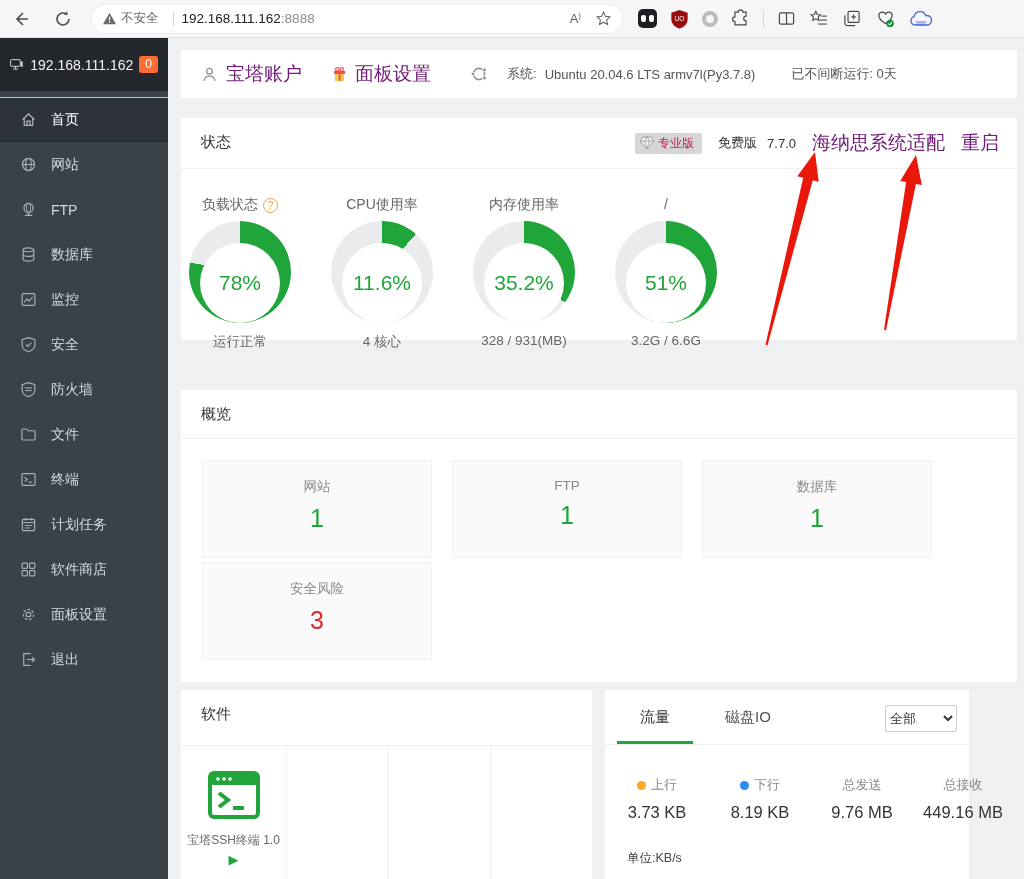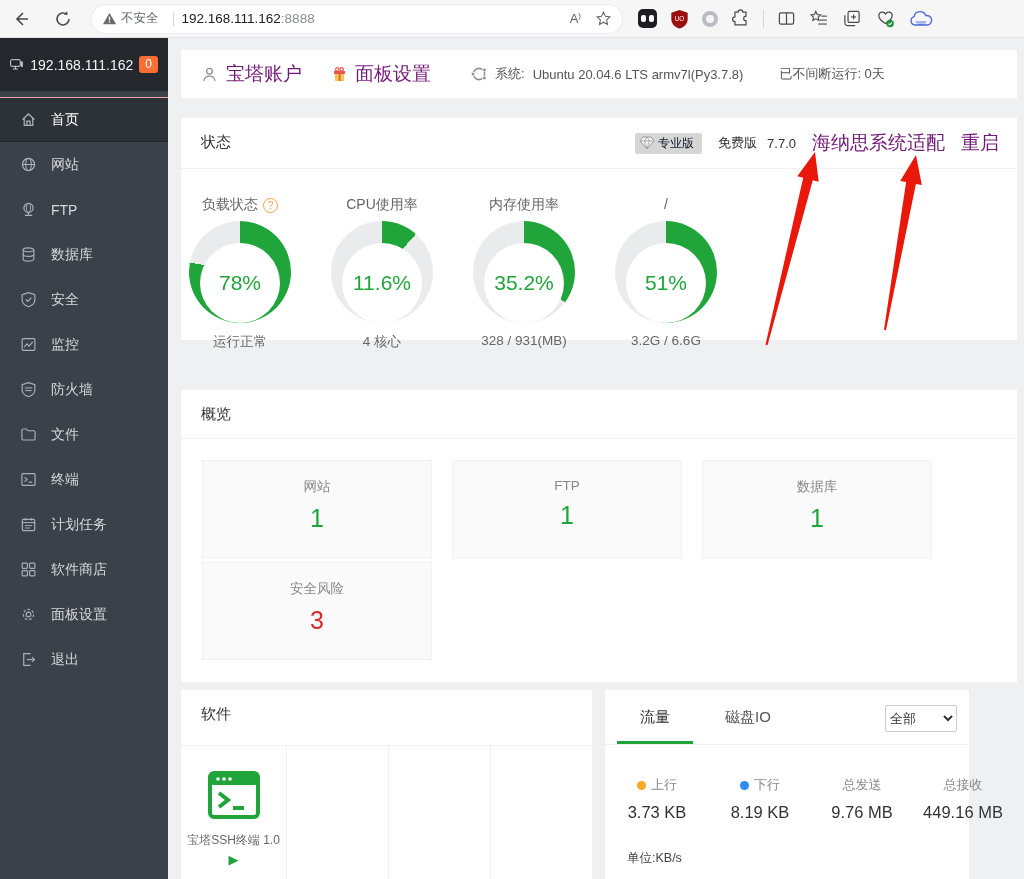--- a/index.html
+++ b/index.html
@@ -41,29 +41,29 @@
 
   
   .panel { position:absolute; background:#fff; }
   .panel-title { font-size:15px; color:#333; position:absolute; left:20px; top:15px; }
   .title-rule { position:absolute; left:0; right:0; height:1px; background:#f0f0f0; }
 
   
   .topbar { left:181px; top:50px; width:836px; height:48px; display:flex; align-items:center;
     padding-left:20px; gap:8px; }
   .green-link { color:#701a75; font-size:19px; text-decoration:none; cursor:pointer; }
-  .sys-label { color:#555; font-size:13px; }
+  .sys-label { color:#555; font-size:13px;margin-left:12px; }
   .sys-value { color:#555; font-size:13px; }
   .uptime { color:#555; font-size:13px; margin-left:28px; }
   .tb-gap { width:14px; }
 
   
   .status-panel { left:181px; top:118px; width:836px; height:222px; }
   .status-controls { position:absolute; right:18px; top:12px; display:flex; align-items:center; gap:16px; }
-  .pro-badge { background:#d6d6d6; color:#0f172a; font-size:12px; padding:2px 8px 2px 4px;
+  .pro-badge { background:#d6d6d6; color:#be185d; font-size:12px; padding:2px 8px 2px 4px;
     border-radius:2px; display:flex; align-items:center; gap:3px; cursor:pointer; }
   .ver-text { color:#333; font-size:13px; }
   .gauge { position:absolute; width:120px; text-align:center; top:0; }
   .gauge-title { position:absolute; top:78px; width:100%; color:#666; font-size:14px;
     display:flex; justify-content:center; align-items:center; gap:5px; }
   .help-dot { width:15px; height:15px; border:1px solid #efa347; color:#efa347; border-radius:50%;
     font-size:10px; line-height:13px; text-align:center; cursor:pointer; }
   .ring { position:absolute; top:103px; left:9px; width:102px; height:102px; border-radius:50%;
     display:flex; align-items:flex-end; justify-content:center; }
   .ring-inner { width:80px; height:80px; border-radius:50%; background:#fff; display:flex;
@@ -221,34 +221,34 @@
             <ellipse cx="8" cy="3.6" rx="5" ry="1.8" fill="none" stroke="currentColor" stroke-width="1.1"></ellipse>
             <path d="M3 3.6 V12.4 C3 13.4 5.2 14.2 8 14.2 C10.8 14.2 13 13.4 13 12.4 V3.6" fill="none" stroke="currentColor" stroke-width="1.1"></path>
             <path d="M3 8 C3 9 5.2 9.8 8 9.8 C10.8 9.8 13 9 13 8" fill="none" stroke="currentColor" stroke-width="1.1"></path>
           </svg>
         </span>
       <span>数据库</span>
     </li>
     <li>
       <span class="mi">
           <svg class="icon" width="17" height="17" viewBox="0 0 16 16">
+            <rect x="2" y="2.5" width="12" height="11" rx="1" fill="none" stroke="currentColor" stroke-width="1.1"></rect>
+            <polyline points="4,10.5 6.5,7.5 8.5,9.5 12,5.5" fill="none" stroke="currentColor" stroke-width="1.1"></polyline>
+          </svg>
+        </span>
+      <span>监控</span>
+    </li>
+    <li>
+      <span class="mi">
+          <svg class="icon" width="17" height="17" viewBox="0 0 16 16">
             <path d="M8 1.5 L14 3.5 V8 C14 11.5 11.5 13.8 8 14.8 C4.5 13.8 2 11.5 2 8 V3.5 Z" fill="none" stroke="currentColor" stroke-width="1.1"></path>
             <path d="M5.5 8 L7.3 9.8 L10.7 6.2" fill="none" stroke="currentColor" stroke-width="1.1"></path>
           </svg>
         </span>
       <span>安全</span>
-    </li>
-    <li>
-      <span class="mi">
-          <svg class="icon" width="17" height="17" viewBox="0 0 16 16">
-            <rect x="2" y="2.5" width="12" height="11" rx="1" fill="none" stroke="currentColor" stroke-width="1.1"></rect>
-            <polyline points="4,10.5 6.5,7.5 8.5,9.5 12,5.5" fill="none" stroke="currentColor" stroke-width="1.1"></polyline>
-          </svg>
-        </span>
-      <span>监控</span>
     </li>
     <li>
       <span class="mi">
           <svg class="icon" width="17" height="17" viewBox="0 0 16 16">
             <path d="M8 1.5 L14 3.5 V8 C14 11.5 11.5 13.8 8 14.8 C4.5 13.8 2 11.5 2 8 V3.5 Z" fill="none" stroke="currentColor" stroke-width="1.1"></path>
             <line x1="4.5" y1="6.5" x2="11.5" y2="6.5" stroke="currentColor" stroke-width="1"></line>
             <line x1="5" y1="9" x2="11" y2="9" stroke="currentColor" stroke-width="1"></line>
           </svg>
         </span>
       <span>防火墙</span>

